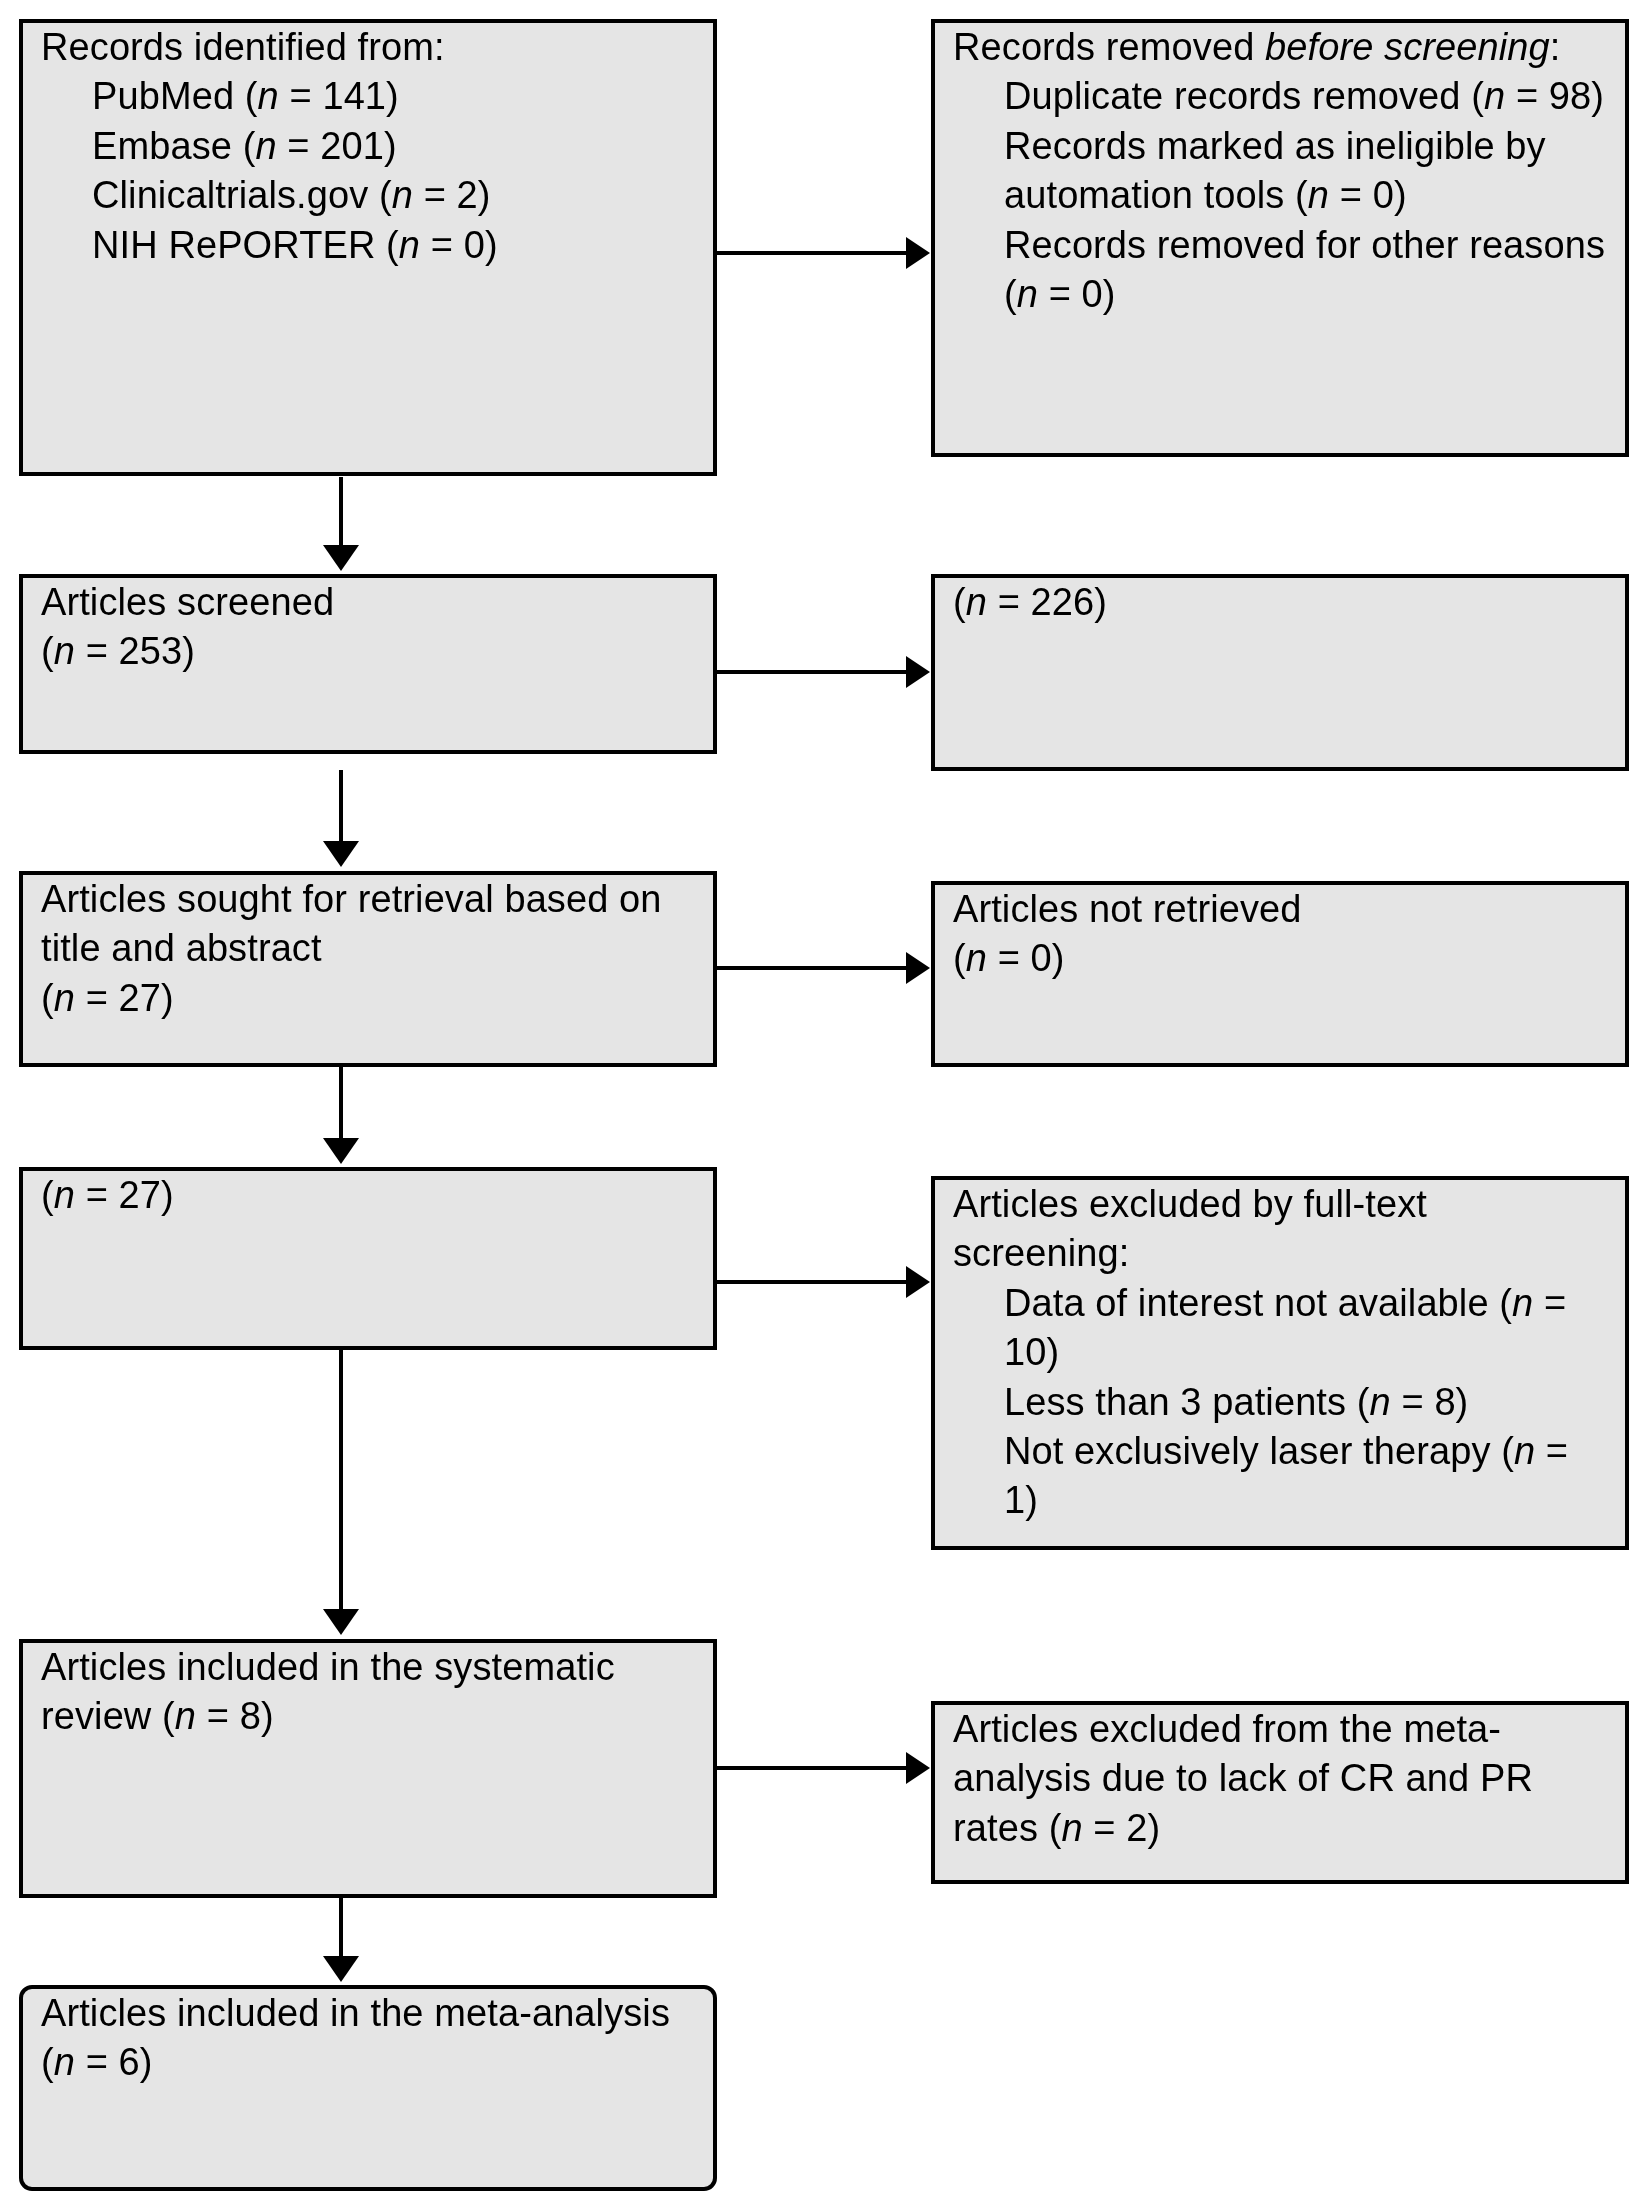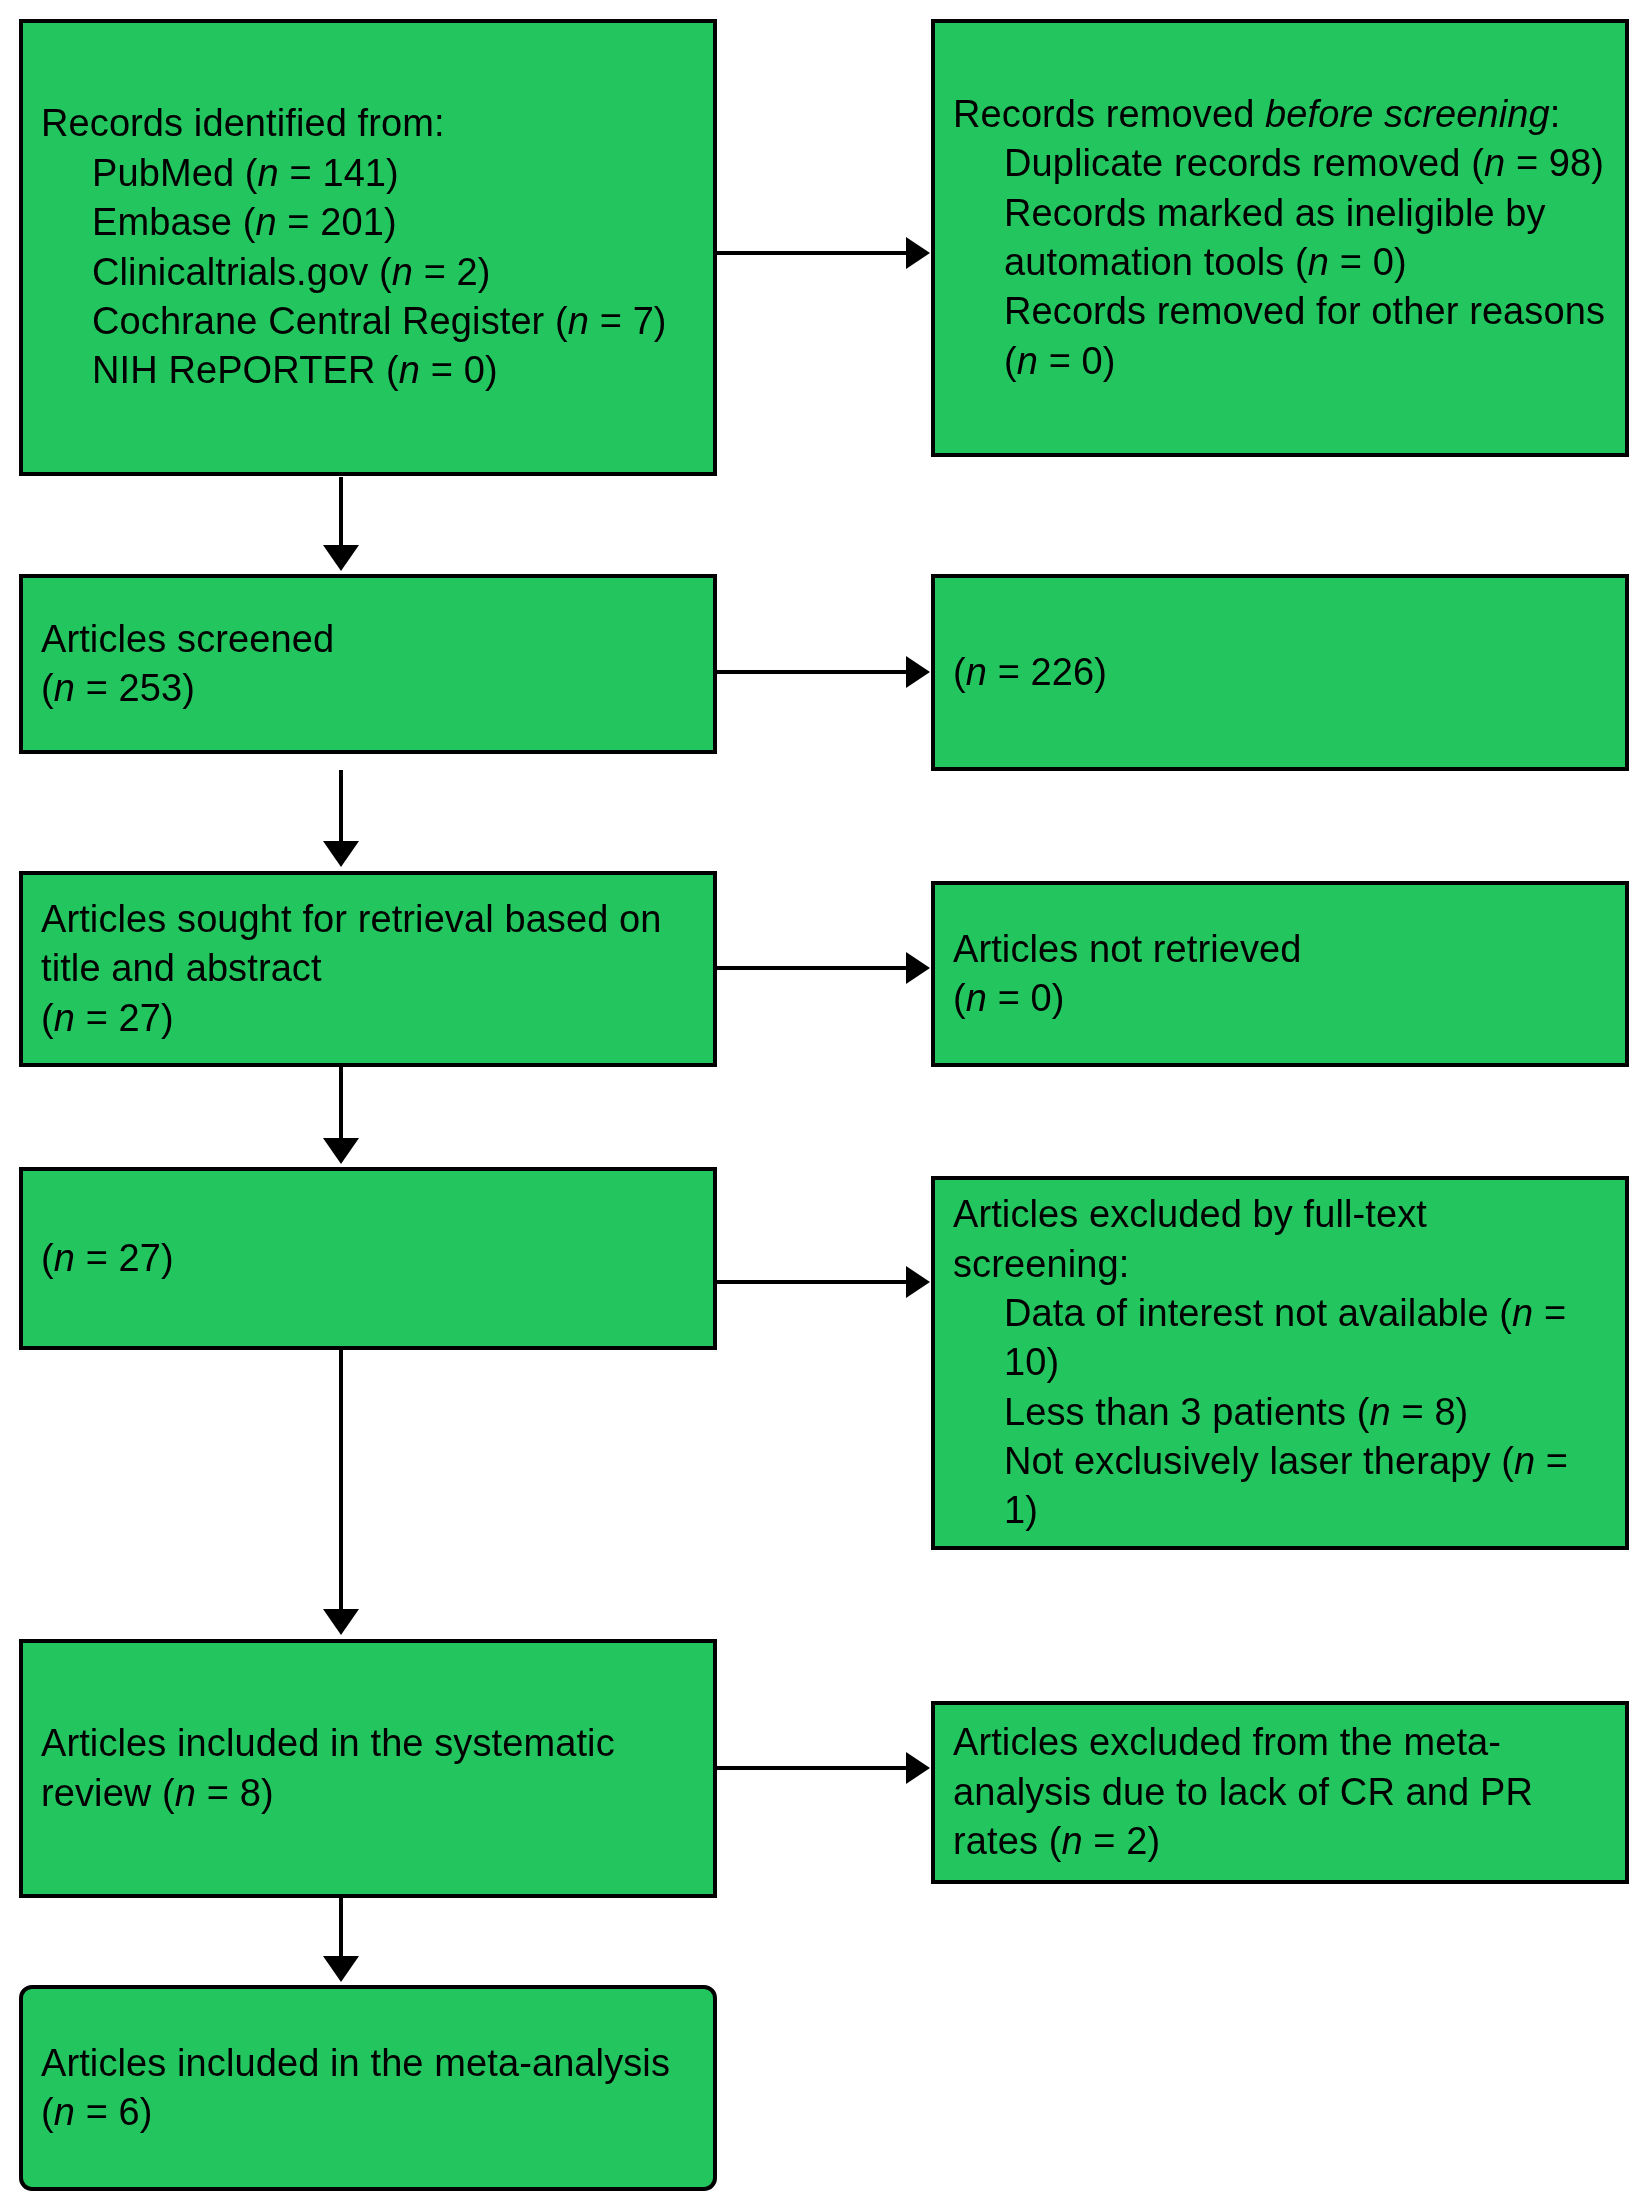--- a/index.html
+++ b/index.html
@@ -16,24 +16,23 @@
     position: relative;
     width: 1645px;
     height: 2205px;
     background: #ffffff;
     overflow: hidden;
   }
   .box {
     position: absolute;
     box-sizing: border-box;
     border: 4.8px solid #000000;
-    background: #22c55e;
+    background: #e5e5e5;
     display: flex;
     flex-direction: column;
-    justify-content: center;
   }
   .box-inner {
     padding: 0 18px;
   }
   .line {
     font-size: 38px;
     line-height: 1.30;
     white-space: pre-wrap;
     letter-spacing: 0.1px;
   }
@@ -89,21 +88,20 @@
 <body>
 
 <div id="diagram">
 
   <div class="box" style="left:19px; top:19px; width:698px; height:457px;">
     <div class="box-inner">
       <div class="line">Records identified from:</div>
       <div class="line indent"><span>PubMed (</span><em>n</em><span> = 141)</span></div>
       <div class="line indent"><span>Embase (</span><em>n</em><span> = 201)</span></div>
       <div class="line indent"><span>Clinicaltrials.gov (</span><em>n</em><span> = 2)</span></div>
-      <div class="line indent"><span>Cochrane Central Register (</span><em>n</em><span> = 7)</span></div>
       <div class="line indent"><span>NIH RePORTER (</span><em>n</em><span> = 0)</span></div>
     </div>
   </div>
 
   <div class="box" style="left:931px; top:19px; width:698px; height:438px;">
     <div class="box-inner">
       <div class="line"><span>Records removed </span><em>before screening</em><span>:</span></div>
       <div class="line hang"><span>Duplicate records removed (</span><em>n</em><span> = 98)</span></div>
       <div class="line hang"><span>Records marked as ineligible by automation tools (</span><em>n</em><span> = 0)</span></div>
       <div class="line hang"><span>Records removed for other reasons (</span><em>n</em><span> = 0)</span></div>

